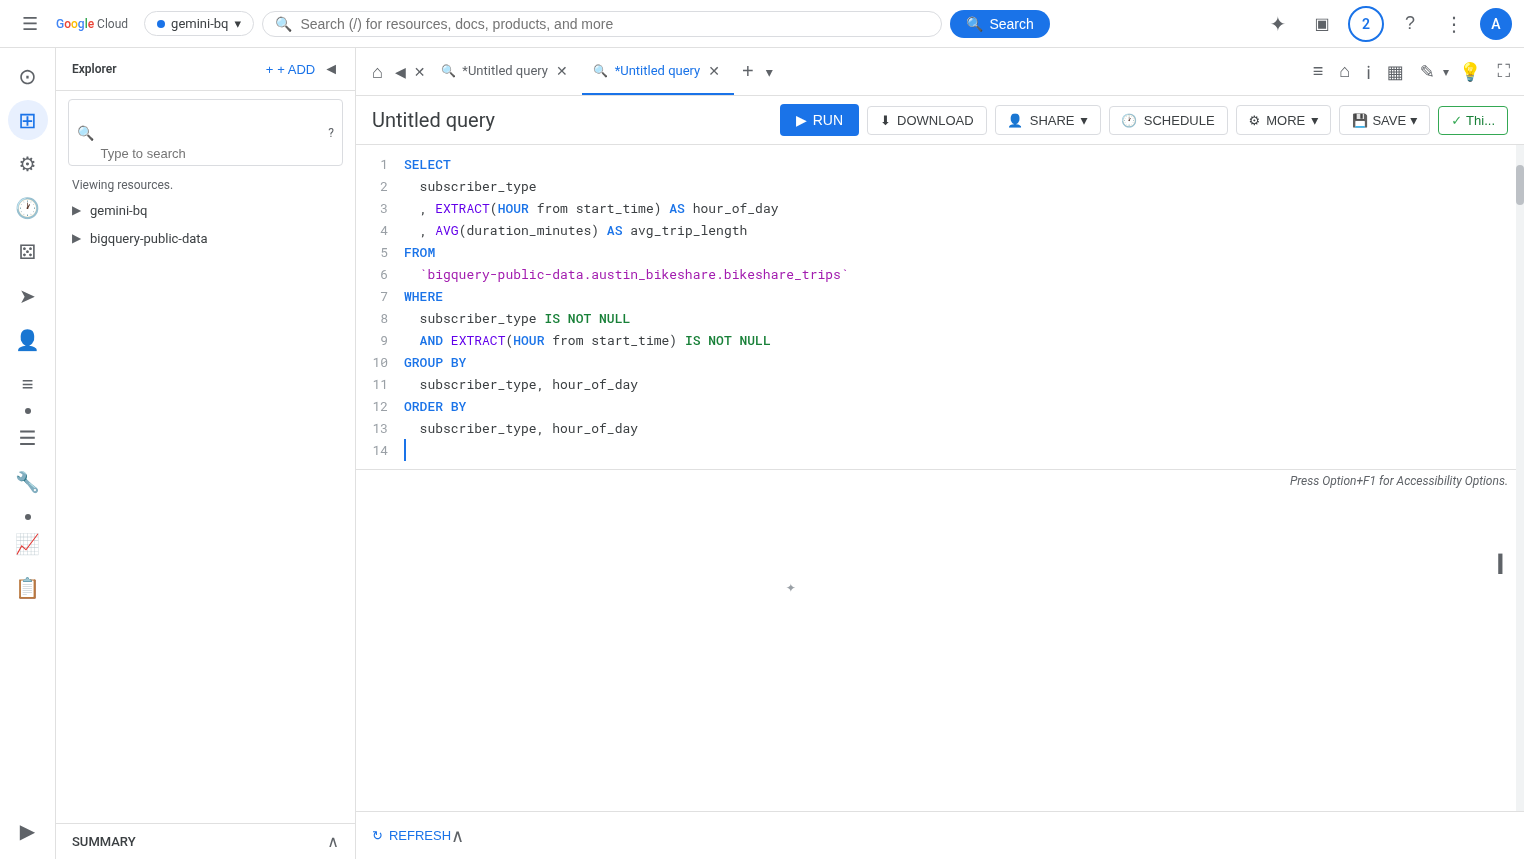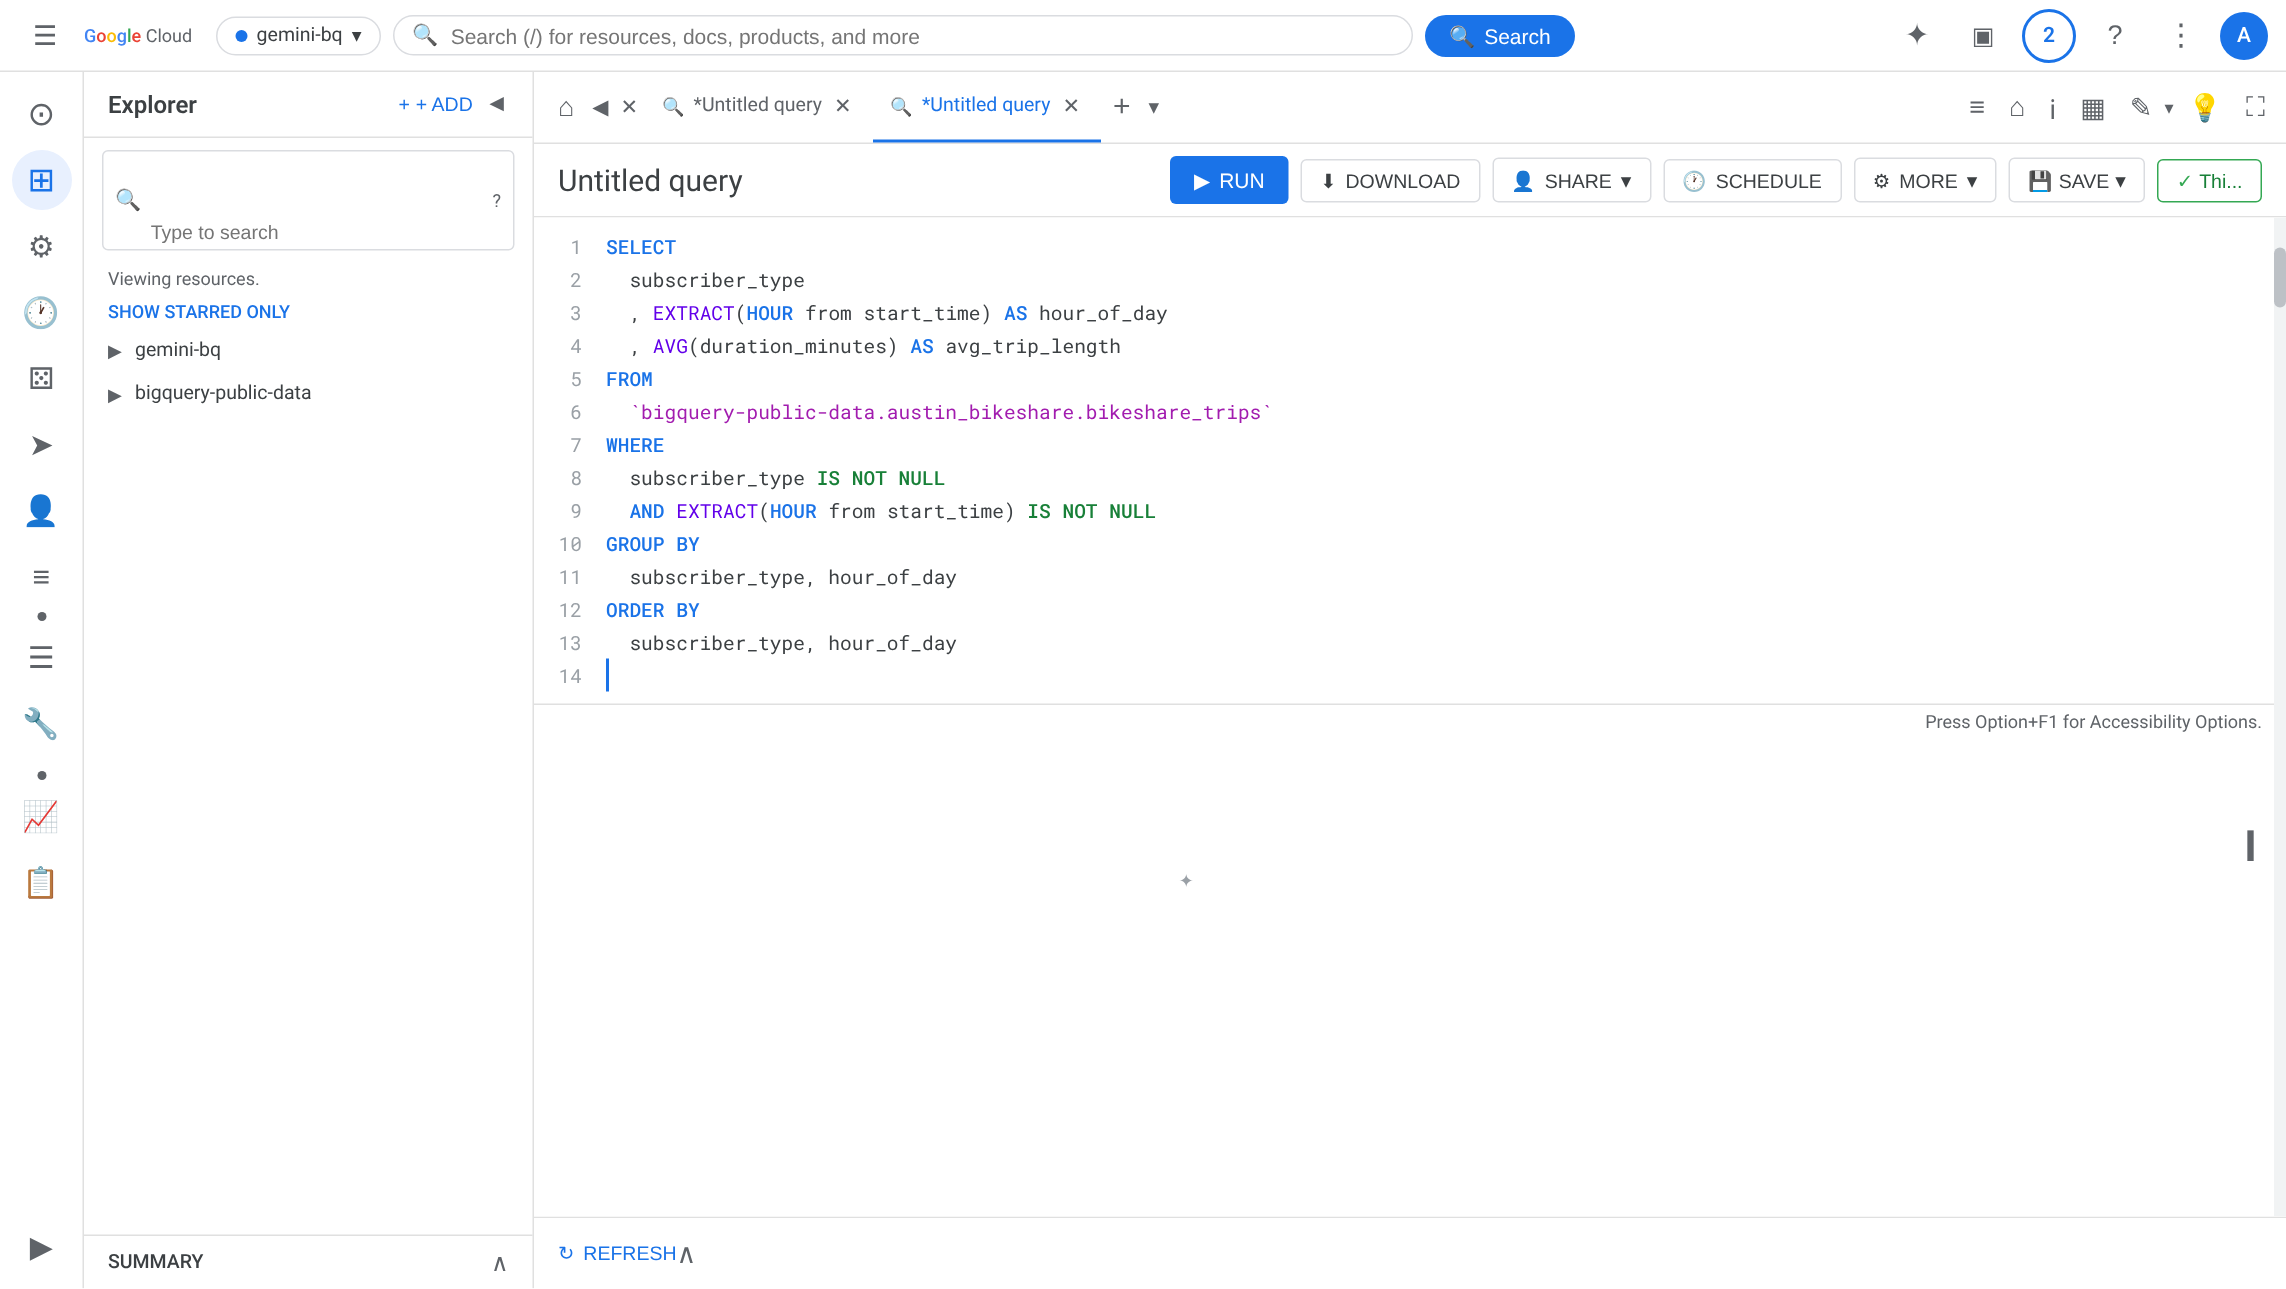--- a/index.html
+++ b/index.html
@@ -63,21 +63,21 @@
 
     
     .sidebar {
       width: 300px; border-right: 1px solid #e0e0e0; display: flex; flex-direction: column;
       background: #fff; flex-shrink: 0;
     }
     .sidebar-header {
       display: flex; align-items: center; justify-content: space-between;
       padding: 12px 16px; border-bottom: 1px solid #e0e0e0;
     }
-    .sidebar-title { font-size: 16px; font-weight: 600; color: #3c4043; text-align: center; }
+    .sidebar-title { font-size: 12px; font-weight: 600; color: #3c4043; text-align: center; }
     .sidebar-header-actions { display: flex; align-items: center; gap: 8px; }
     .add-btn { display: flex; align-items: center; gap: 4px; color: #1a73e8; font-size: 13px; cursor: pointer; border: none; background: transparent; }
     .collapse-btn { cursor: pointer; color: #5f6368; font-size: 16px; border: none; background: transparent; }
     .search-input-wrap {
       margin: 8px 12px; position: relative; display: flex; align-items: center;
       border: 1px solid #dadce0; border-radius: 4px; padding: 4px 8px; gap: 6px;
     }
     .search-input-wrap input { border: none; outline: none; flex: 1; font-size: 13px; margin-top: 42px; }
     .search-help { color: #5f6368; font-size: 12px; cursor: pointer; }
     .viewing-label { padding: 4px 16px; font-size: 12px; color: #5f6368; }
@@ -156,21 +156,21 @@
     }
     .line-content { flex: 1; white-space: pre; color: #3c4043; }
     .kw-blue { color: #1a73e8; font-weight: 500; }
     .kw-teal { color: #188038; font-weight: 500; }
     .str-backtick { color: #a21caf; }
     .fn-purple { color: #6200ea; }
 
     
     .accessibility-note {
       text-align: right; padding: 4px 16px; font-size: 12px; color: #5f6368;
-      border-top: 1px solid #e0e0e0; flex-shrink: 0;
+      border-top: 1px solid #e0e0e0; flex-shrink: 0; font-style: italic;
     }
 
     
     .job-history-bar {
       display: flex; align-items: center; padding: 0 16px; height: 48px;
       border-top: 1px solid #e0e0e0; background: #fff; flex-shrink: 0;
     }
     .job-history-label { font-size: 14px; font-weight: 500; color: #3c4043; flex: 1; }
     .refresh-btn { display: flex; align-items: center; gap: 6px; color: #1a73e8; font-size: 13px; cursor: pointer; border: none; background: transparent; }
     .expand-btn { cursor: pointer; color: #5f6368; font-size: 18px; border: none; background: transparent; }
@@ -245,21 +245,20 @@
           <span>◄</span>
         </button>
       </div>
     </div>
     <div class="search-input-wrap">
       <span style="color:#5f6368;font-size:14px;">🔍</span>
       <input type="text" placeholder="Type to search" style="">
       <span class="search-help">?</span>
     </div>
     <div class="viewing-label">Viewing resources.</div>
-    <div class="show-starred">SHOW STARRED ONLY</div>
 
     <div class="tree-item">
       <span class="tree-arrow">▶</span>
       <span class="tree-label">gemini-bq</span>
       <div class="tree-actions">
         <span class="star-icon">☆</span>
         <span class="more-icon">⋮</span>
       </div>
     </div>
     <div class="tree-item">

